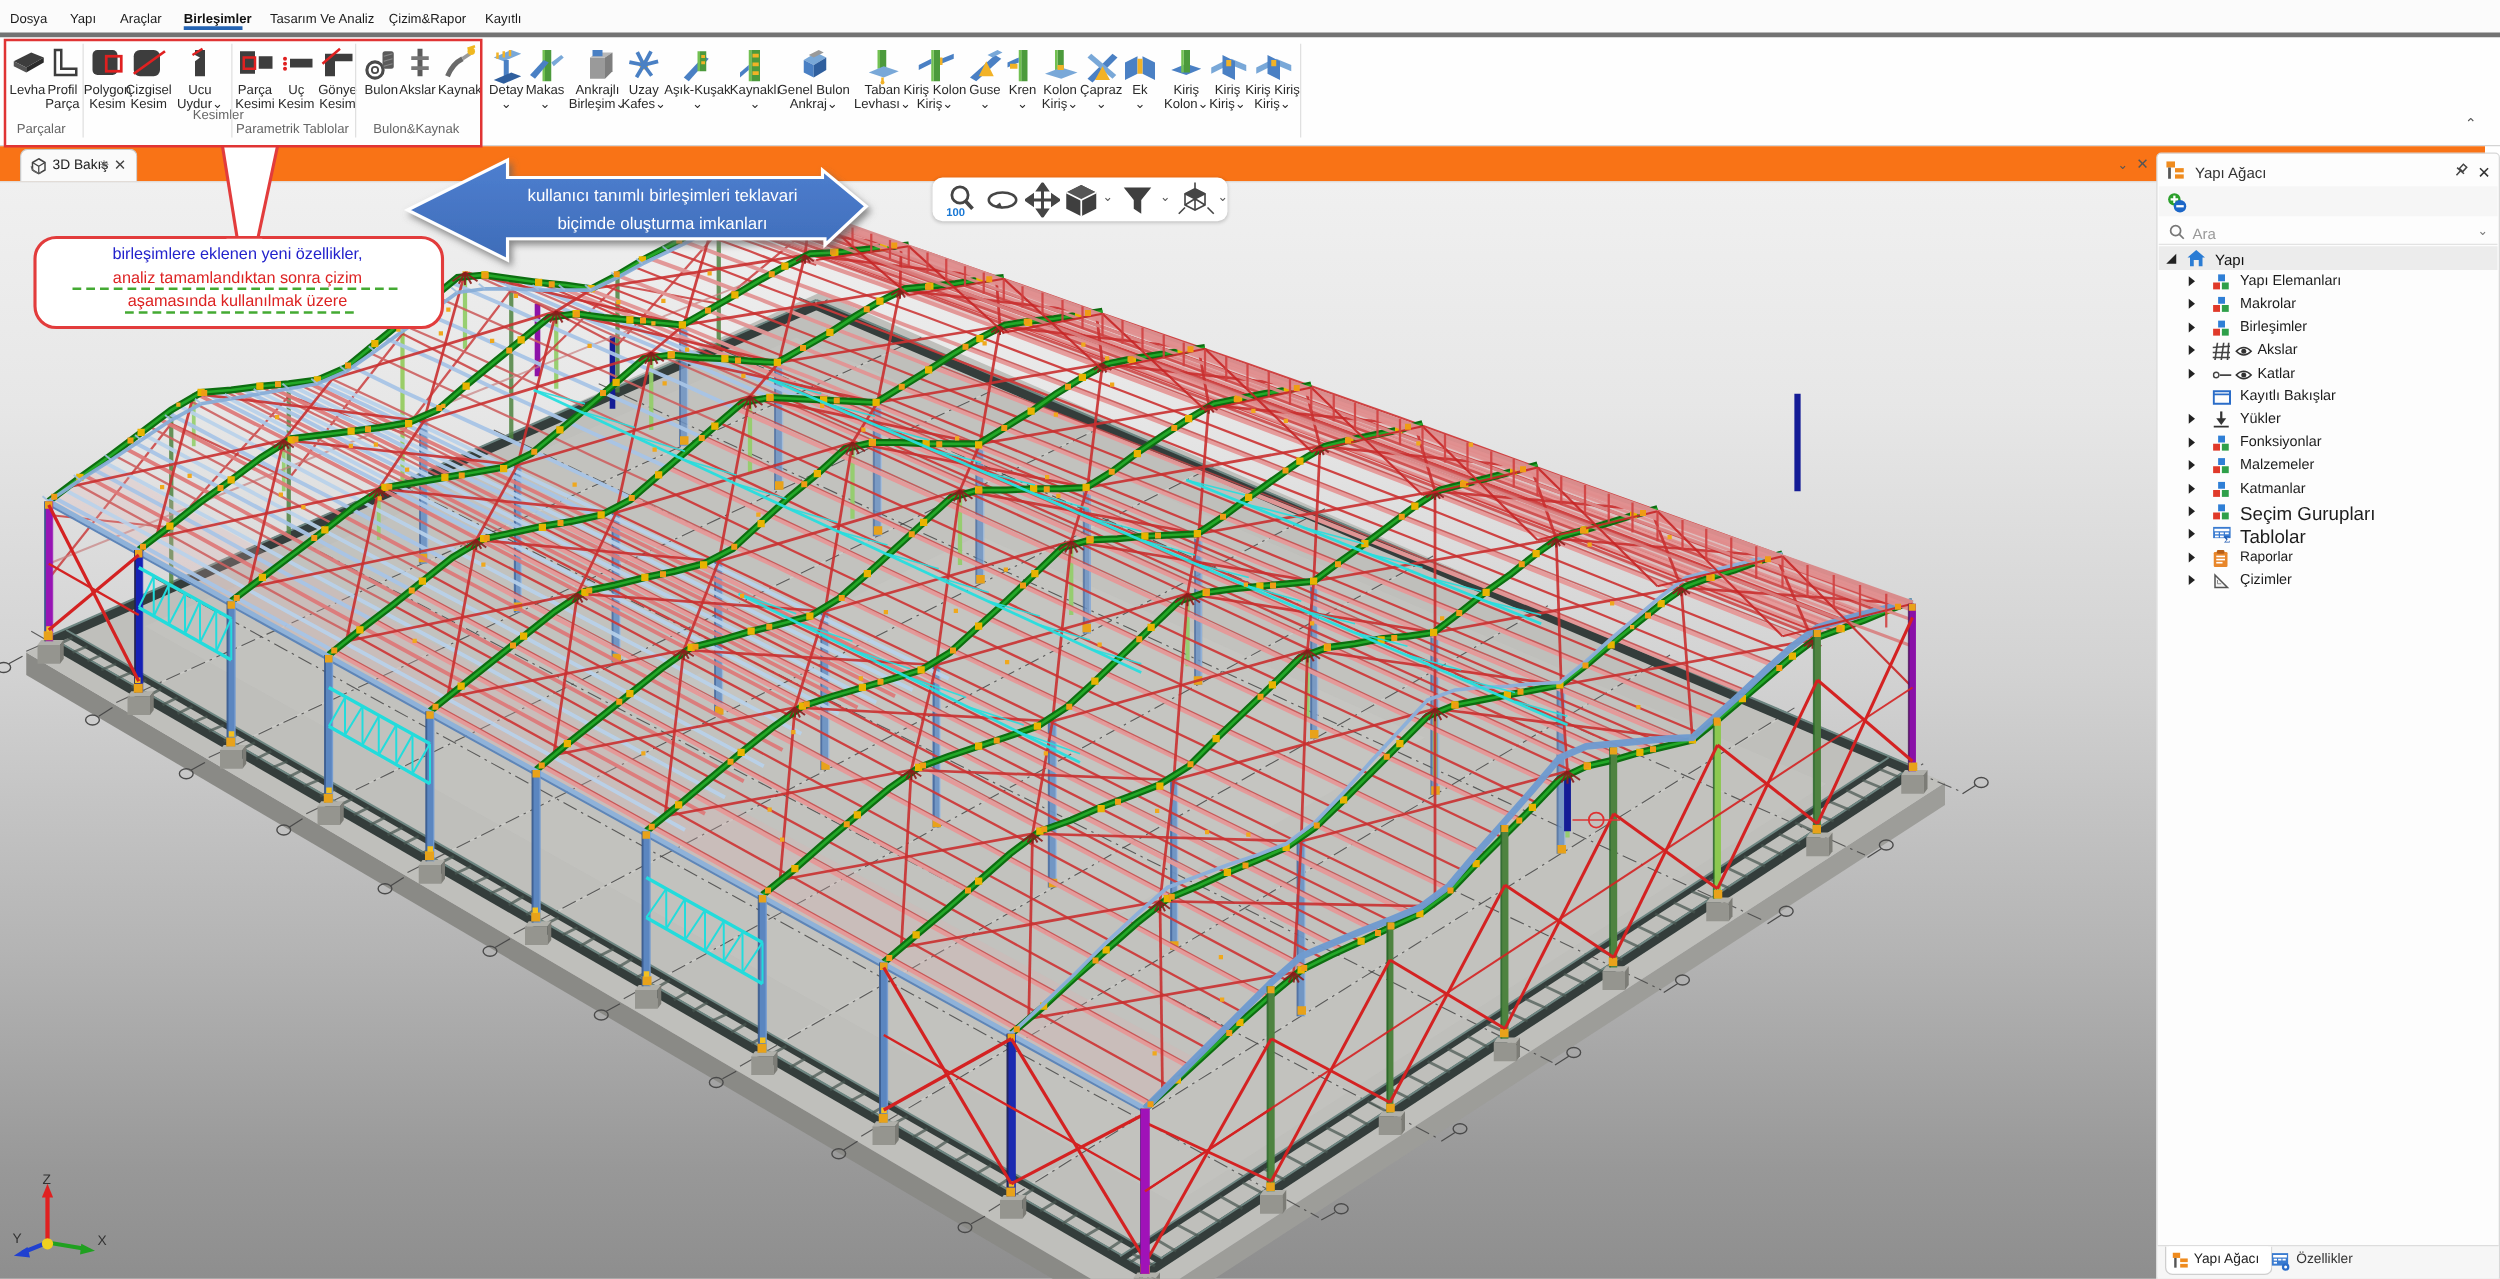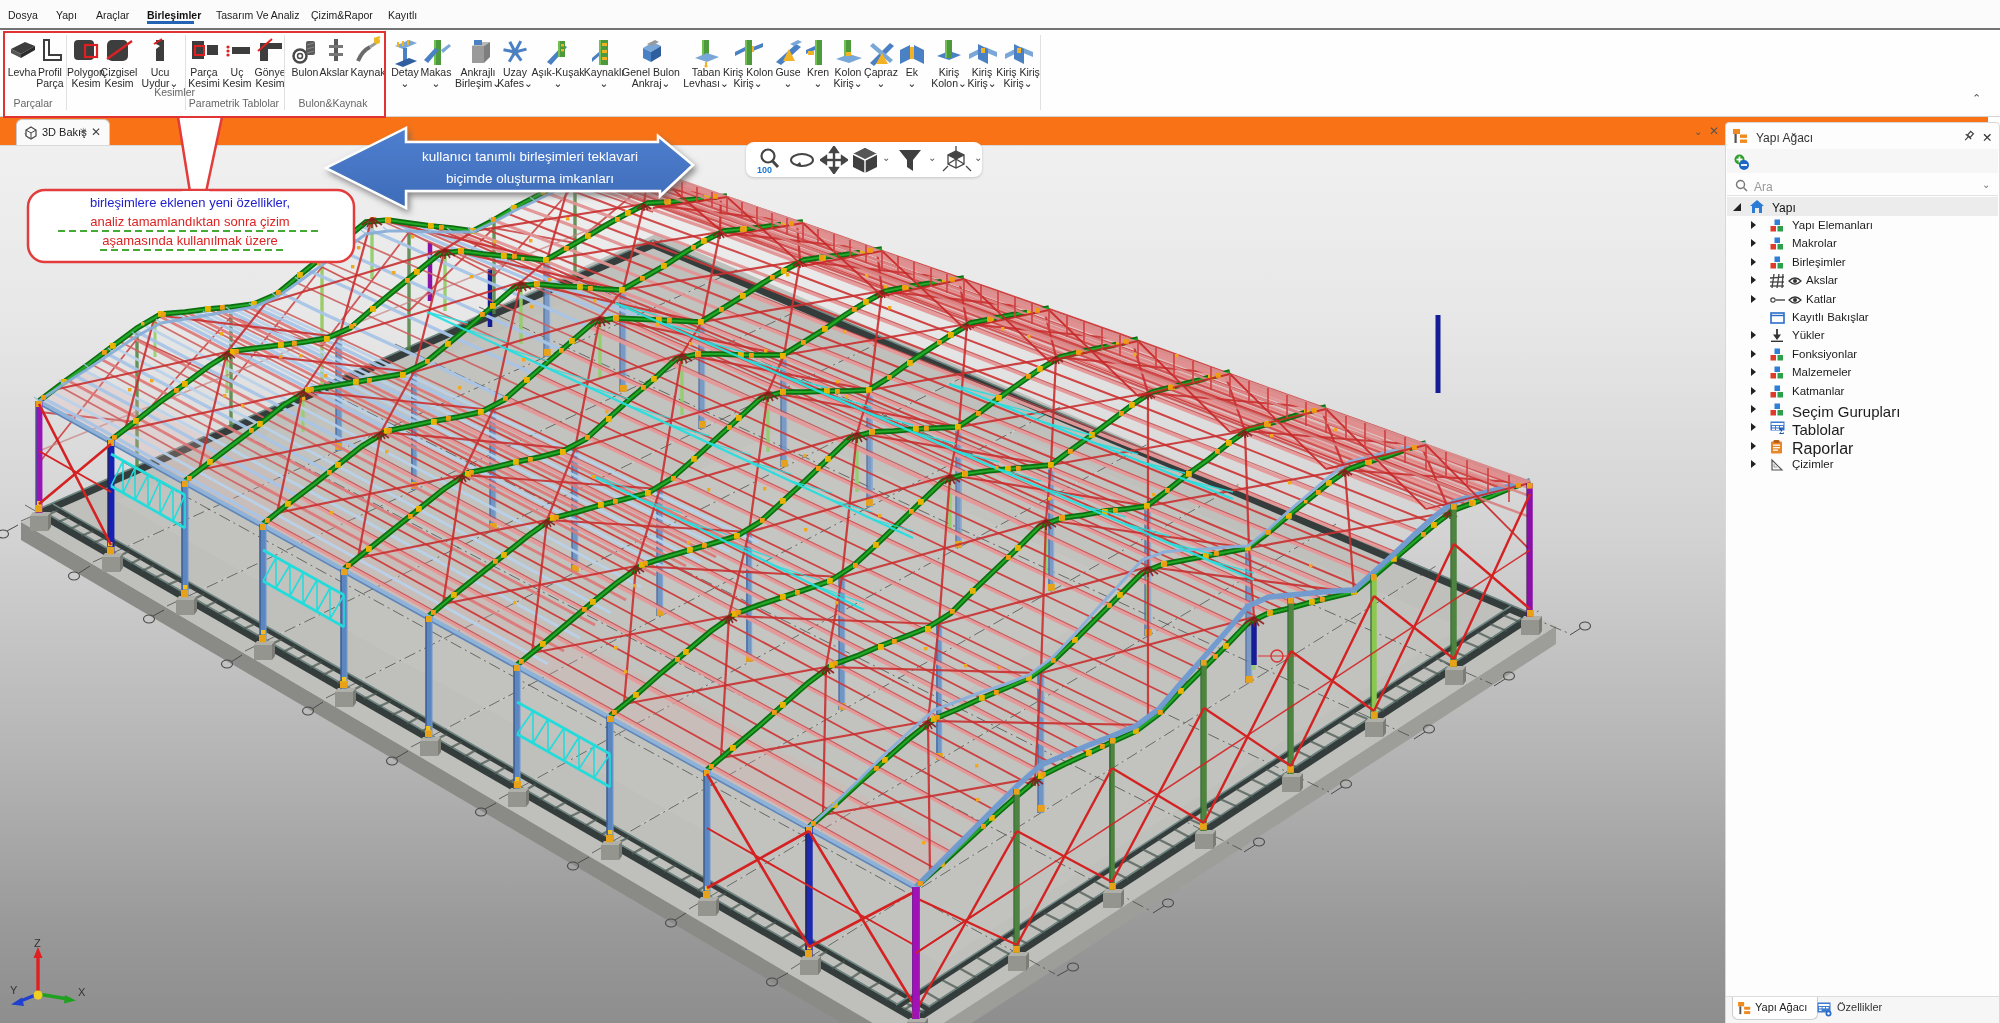--- a/index.html
+++ b/index.html
@@ -1,15 +1,15 @@
 <!DOCTYPE html>
 <html><head><meta charset="utf-8"><style>
 *{margin:0;padding:0;box-sizing:border-box}
 html,body{width:2000px;height:1023px;overflow:hidden;font-family:"Liberation Sans",sans-serif;background:#fff}
-#menubar{position:absolute;left:0;top:0;width:2000px;height:30px;background:#fbfbfb;border-bottom:2px solid #737373}
+#menubar{position:absolute;left:0;top:0;width:2000px;height:30px;background:#fbfbfb;border-bottom:4px solid #737373}
 .mi{position:absolute;top:9px;font-size:10.5px;color:#1b1b1b;white-space:nowrap}
 .mi.act{font-weight:bold;color:#111}
 #mund{position:absolute;left:147px;top:21px;width:47px;height:3px;background:#2464b4}
 #ribbon{position:absolute;left:0;top:30px;width:2000px;height:87px;background:#fefefe;border-bottom:1px solid #d4d4d4}
 .rit{position:absolute;top:37px;font-size:10.5px;color:#2a2a2a;text-align:center;line-height:10.5px}
 .rcap{position:absolute;top:67px;font-size:10.5px;color:#666;text-align:center;white-space:nowrap}
 .rsep{position:absolute;top:5px;height:75px;width:1px;background:#e0e0e0}
 #redbox{position:absolute;left:3px;top:31px;width:383px;height:87px;border:2.5px solid #e03434;z-index:30}
 #tabstrip{position:absolute;left:0;top:117px;width:1988px;height:28px;background:#f97316}
 #tab3d{position:absolute;left:16px;top:2px;width:94px;height:26px;background:#fafafa;border:1px solid #c9c9c9;border-bottom:none;border-radius:6px 6px 0 0;font-size:11px;color:#222}
@@ -1959,21 +1959,21 @@
     </svg>
     <div style="position:absolute;left:66px;top:298.4px;font-size:15px;color:#1c1c1c">Tablolar</div>
     <div class="arrow" style="left:25px;top:318.8px"></div>
     <svg style="position:absolute;left:44px;top:316.8px" width="13" height="14" viewBox="0 0 13 14">
       <rect x="1" y="1.5" width="11" height="12" rx="1" fill="#e8862a"></rect>
       <rect x="3.5" y="0" width="6" height="3" rx="1" fill="#b86018"></rect>
       <rect x="3" y="4.5" width="7" height="1.3" fill="#fff"></rect>
       <rect x="3" y="7" width="7" height="1.3" fill="#fff"></rect>
       <rect x="3" y="9.5" width="5" height="1.3" fill="#fff"></rect>
     </svg>
-    <div style="position:absolute;left:66px;top:316.8px;font-size:16px;color:#1c1c1c">Raporlar</div>
+    <div style="position:absolute;left:66px;top:316.8px;font-size:11px;color:#1c1c1c">Raporlar</div>
     <div class="arrow" style="left:25px;top:337.2px"></div>
     <svg style="position:absolute;left:44px;top:335.2px" width="14" height="14" viewBox="0 0 14 14">
       <path d="M2 12 L2 2 L12 12 Z" fill="#f5f5f5" stroke="#555" stroke-width="1.2"></path>
       <path d="M4 9 L4 6 M4 9 L7 9" stroke="#888" stroke-width="0.8"></path>
     </svg>
     <div style="position:absolute;left:66px;top:335.2px;font-size:11.5px;color:#1c1c1c">Çizimler</div>
     <div id="rtabs">
 <div id="rtab1">
         <svg style="position:absolute;left:5px;top:5px" width="14" height="13" viewBox="0 0 16 15">
           <rect x="0" y="0" width="7" height="5" fill="#ef8b1e"></rect>

